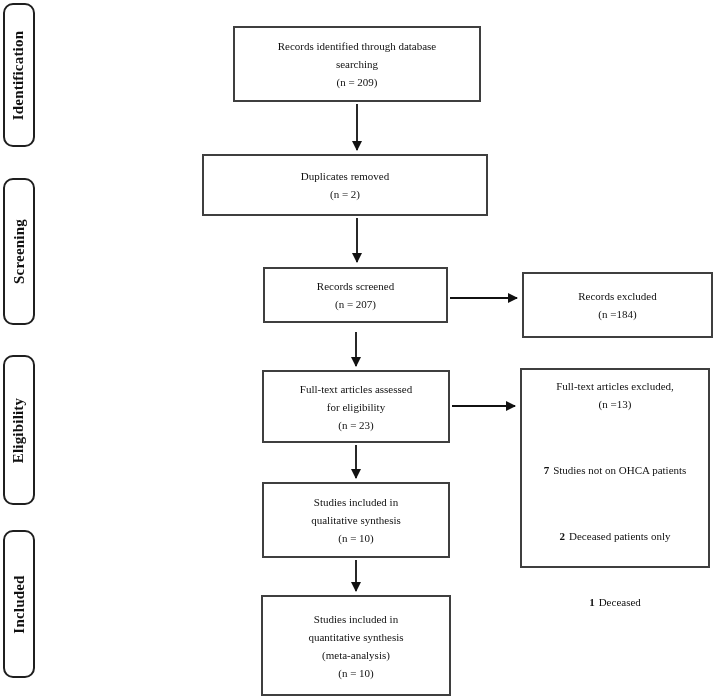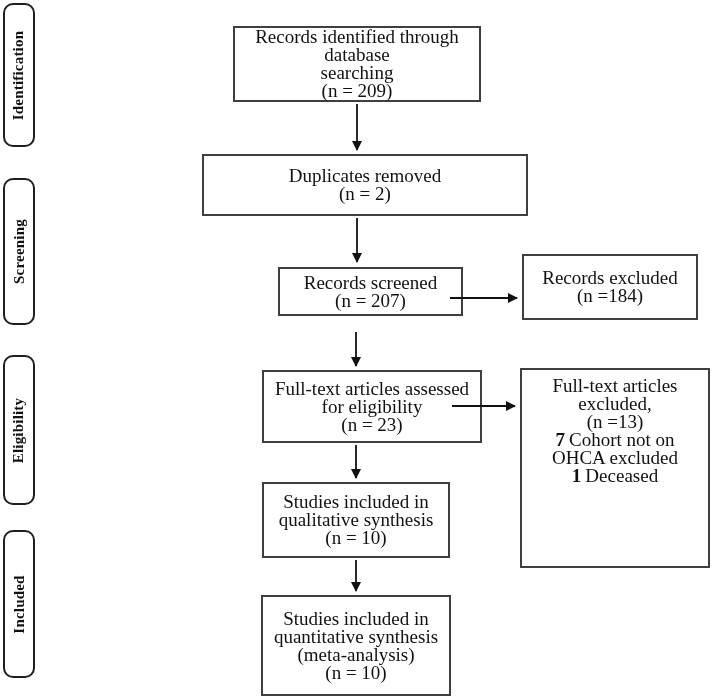--- a/index.html
+++ b/index.html
@@ -34,26 +34,26 @@
     font-size:15px;
     letter-spacing:.2px;
   }
   .fbox{
     position:absolute;
     border:2px solid var(--box-border);
     background:var(--bg);
     display:flex;align-items:center;justify-content:center;
     box-sizing:border-box;
     text-align:center;
-    font-size:19px;
+    font-size:11px;
     line-height:18px;
     padding:2px 6px;
   }
   .fbox .lbl{white-space:pre-line;}
-  .fbox.tall{flex-direction:column;justify-content:flex-start;padding-top:7px;}
+  .fbox.tall{flex-direction:column;justify-content:flex-start;padding-top:7px;gap:48px;}
   .reason b{margin-right:4px;}
   .arrows{position:absolute;left:0;top:0;pointer-events:none;}
 </style>
 </head>
 <body>
 
 <div class="canvas">
 
   <div class="stage" style="left:3px;top:3px;height:144px">
     <span>Identification</span>
@@ -67,45 +67,46 @@
   <div class="stage" style="left:3px;top:530px;height:148px">
     <span>Included</span>
   </div>
 
   <div class="fbox" style="left:233px;top:26px;width:248px;height:76px">
     <div class="lbl">Records identified through database
 searching
 (n = 209)</div>
   </div>
 
-  <div class="fbox" style="left:202px;top:154px;width:326px;height:62px">
+  <div class="fbox" style="left:202px;top:154px;width:286px;height:62px">
     <div class="lbl">Duplicates removed
 (n = 2)</div>
   </div>
 
-  <div class="fbox" style="left:278px;top:267px;width:185px;height:49px">
+  <div class="fbox" style="left:263px;top:267px;width:185px;height:56px">
     <div class="lbl">Records screened
 (n = 207)</div>
   </div>
 
-  <div class="fbox" style="left:522px;top:254px;width:176px;height:66px">
+  <div class="fbox" style="left:522px;top:272px;width:191px;height:66px">
     <div class="lbl">Records excluded
 (n =184)</div>
   </div>
 
-  <div class="fbox" style="left:262px;top:370px;width:220px;height:73px">
+  <div class="fbox" style="left:262px;top:370px;width:188px;height:73px">
     <div class="lbl">Full-text articles assessed
 for eligibility
 (n = 23)</div>
   </div>
 
   <div class="fbox tall" style="left:520px;top:368px;width:190px;height:200px">
     <div class="lbl">Full-text articles excluded,
 (n =13)</div>
-    <div class="reason"><b>7</b><span>Cohort not on OHCA excluded</span></div>
+    <div class="reason"><b>7</b><span>Studies not on OHCA patients</span></div>
+    <div class="reason"><b>2</b><span>Deceased patients only</span></div>
     <div class="reason"><b>1</b><span>Deceased</span></div>
   </div>
 
   <div class="fbox" style="left:262px;top:482px;width:188px;height:76px">
     <div class="lbl">Studies included in
 qualitative synthesis
 (n = 10)</div>
   </div>
 
   <div class="fbox" style="left:261px;top:595px;width:190px;height:101px">

